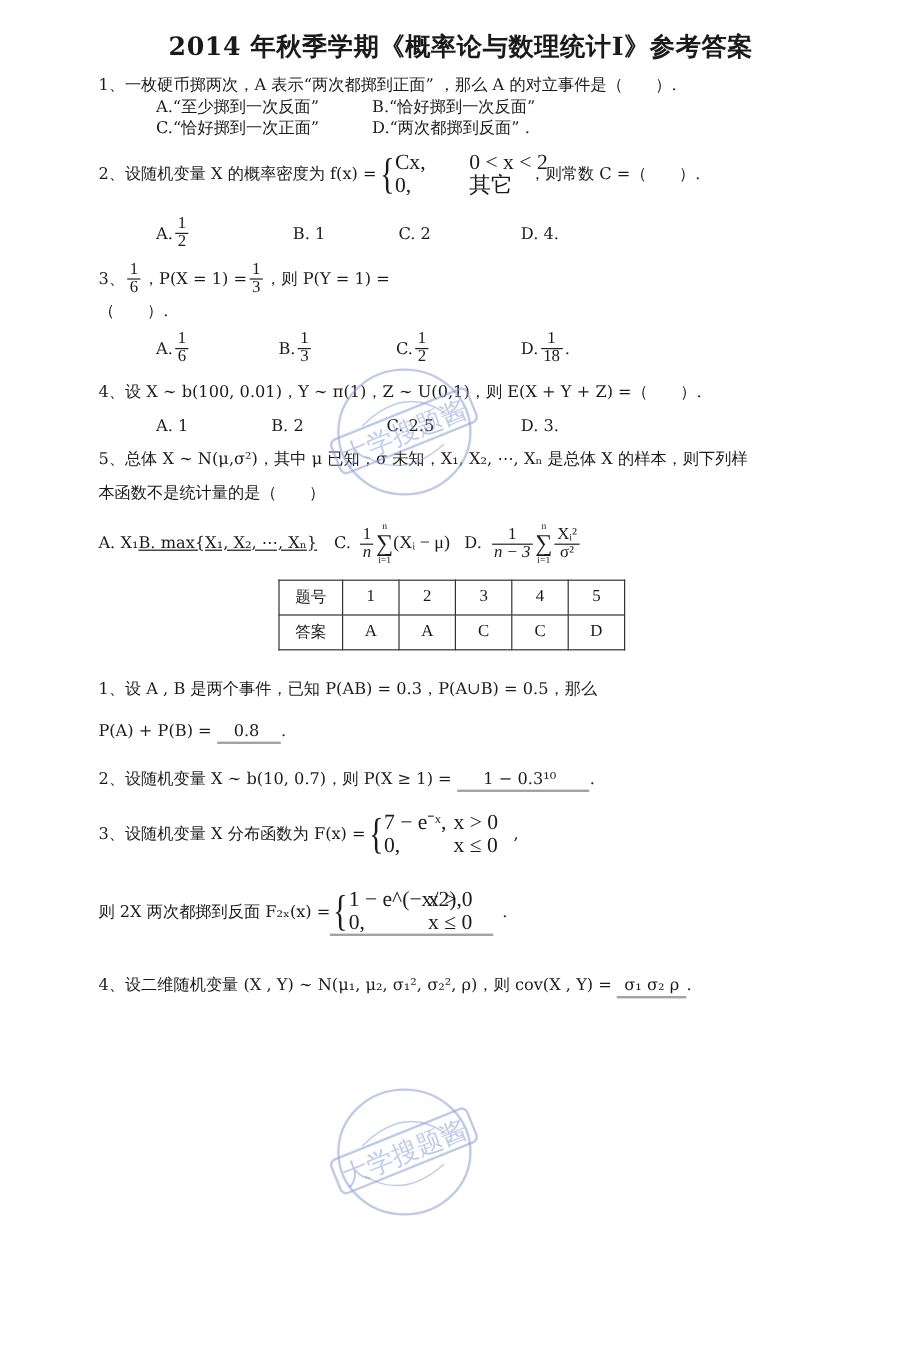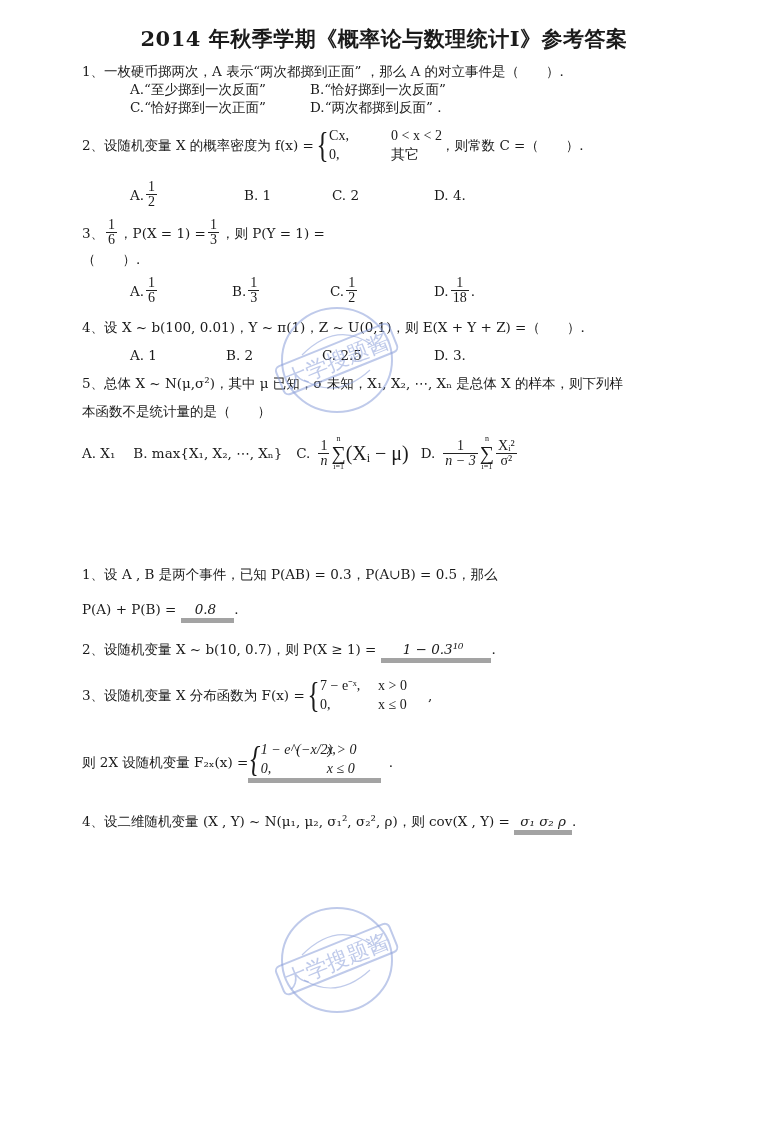--- a/index.html
+++ b/index.html
@@ -9,30 +9,30 @@
     color: #1a1a1a;
   }
   .page { position: absolute; left: 4px; top: 0; width: 760px; height: 816px; }
   .abs { position: absolute; white-space: nowrap; }
   .title {
     left: 0; width: 760px; top: 25px; text-align: center;
     font-size: 21px; font-weight: bold; letter-spacing: 0.5px;
   }
   .txt { font-size: 13.5px; line-height: 18px; }
   .mi { font-family: "Liberation Serif", serif; font-style: italic; font-size: 15px; }
-  .mr { font-family: "Liberation Serif", serif; font-size: 20px; }
+  .mr { font-family: "Liberation Serif", serif; font-size: 15px; }
   .frac { display: inline-block; vertical-align: middle; text-align: center; font-family: "Liberation Serif", serif; font-size: 14px; line-height: 14px; margin: 0 2px; }
   .frac .n { display: block; border-bottom: 1px solid #222; padding: 0 2px; }
   .frac .d { display: block; padding: 0 2px; }
   .brace { display: inline-block; vertical-align: middle; font-family: "Liberation Serif", serif; font-size: 36px; line-height: 36px; transform: scaleX(0.7); margin-right: -2px; }
-  .cases { display: inline-block; vertical-align: middle; font-family: "Liberation Serif", serif; font-size: 14px; line-height: 19px; }
+  .cases { display: inline-block; vertical-align: middle; font-family: "Liberation Serif", serif; font-size: 18px; line-height: 19px; }
   .cases .row { display: flex; }
   .cases .c1 { width: 62px; }
   .cases .c2 { width: 50px; }
-  .ul { border-bottom: 5px solid #a3a3a3; display: inline-block; font-style: italic; }
+  .ul { border-bottom: 2px solid #a3a3a3; display: inline-block; }
   .sum { display: inline-block; vertical-align: middle; text-align: center; font-family: "Liberation Serif", serif; line-height: 10px; }
   .sum .sig { font-size: 20px; line-height: 18px; display: block; }
   .sum .lim { font-size: 8px; display: block; }
   table.ans {
     position: absolute; left: 228px; top: 483px; border-collapse: collapse;
     font-family: "Liberation Serif", serif; font-size: 14px;
   }
   table.ans td { border: 1px solid #333; width: 46px; height: 28px; text-align: center; padding: 0; }
   table.ans td.hd { width: 52px; font-family: "DejaVu Sans", sans-serif; font-size: 13px; }
   .stamp { position: absolute; width: 150px; height: 120px; pointer-events: none; }
@@ -129,22 +129,22 @@
   <div class="abs txt" style="left:126px; top:346px;">A.  1</div>
   <div class="abs txt" style="left:222px; top:346px;">B.  2</div>
   <div class="abs txt" style="left:318px; top:346px;">C.  2.5</div>
   <div class="abs txt" style="left:430px; top:346px;">D.  3.</div>
 
   <div class="abs txt" style="left:78px; top:374px;">
     <span>5、</span><span>总体 X ~ N(μ,σ²)，其中 μ 已知，σ 未知，X₁, X₂, ⋯, Xₙ 是总体 X 的样本，则下列样</span>
   </div>
   <div class="abs txt" style="left:78px; top:402px;">本函数不是统计量的是（　　）</div>
   <div class="abs txt" style="left:78px; top:434px; display:flex; align-items:center;">
-    <span style="margin-right:18px;">A.  X₁</span>
-    <span style="margin-right:14px;">B.  max{X₁, X₂, ⋯, Xₙ}</span>
+    <span style="">A.  X₁</span>
+    <span style="margin-right:14px;text-decoration:underline;">B.  max{X₁, X₂, ⋯, Xₙ}</span>
     <span style="display:inline-flex; align-items:center; margin-right:12px;">
       <span style="margin-right:6px;">C.</span>
       <span class="frac">
           <span class="n">1</span>
           <span class="d mi" style="font-size:14px;">n</span>
         </span>
       <span class="sum">
           <span class="lim">n</span>
           <span class="sig">∑</span>
           <span class="lim">i=1</span>
@@ -162,20 +162,40 @@
           <span class="sig">∑</span>
           <span class="lim">i=1</span>
         </span>
       <span class="frac" style="border:none;">
           <span class="n" style="border-bottom:1px solid #222;">Xᵢ²</span>
           <span class="d">σ²</span>
         </span>
     </span>
   </div>
 
+  <table class="ans">
+    <tbody>
+        <tr>
+      <td class="hd">题号</td>
+      <td>1</td>
+      <td>2</td>
+      <td>3</td>
+      <td>4</td>
+      <td>5</td>
+    </tr>
+    <tr>
+      <td class="hd">答案</td>
+      <td>A</td>
+      <td>A</td>
+      <td>C</td>
+      <td>C</td>
+      <td>D</td>
+    </tr>
+  </tbody>
+    </table>
 
   <div class="abs txt" style="left:78px; top:565px;">
     <span>1、</span><span>设 A , B 是两个事件，已知 P(AB) = 0.3，P(A∪B) = 0.5，那么</span>
   </div>
   <div class="abs txt" style="left:78px; top:600px;">
     <span>P(A) + P(B) =</span>
     <span class="ul" style="padding:0 18px 0 14px;">0.8</span><span>.</span>
   </div>
 
   <div class="abs txt" style="left:78px; top:640px;">
@@ -193,21 +213,21 @@
           <span class="c2">x &gt; 0</span>
         </span>
       <span class="row">
           <span class="c1" style="width:58px;">0,</span>
           <span class="c2">x ≤ 0</span>
         </span>
     </span>
     <span>,</span>
   </div>
   <div class="abs txt" style="left:78px; top:740px; display:flex; align-items:center;">
-    <span>则 2X 设随机变量 F₂ₓ(x) =</span>
+    <span>则 2X 两次都掷到反面 F₂ₓ(x) =</span>
     <span class="ul" style="display:inline-flex; align-items:center; padding-right:4px;">
       <span class="brace">{</span>
       <span class="cases">
         <span class="row">
             <span class="c1" style="width:66px;">1 − e^(−x/2),</span>
             <span class="c2">x &gt; 0</span>
           </span>
         <span class="row">
             <span class="c1" style="width:66px;">0,</span>
             <span class="c2">x ≤ 0</span>

